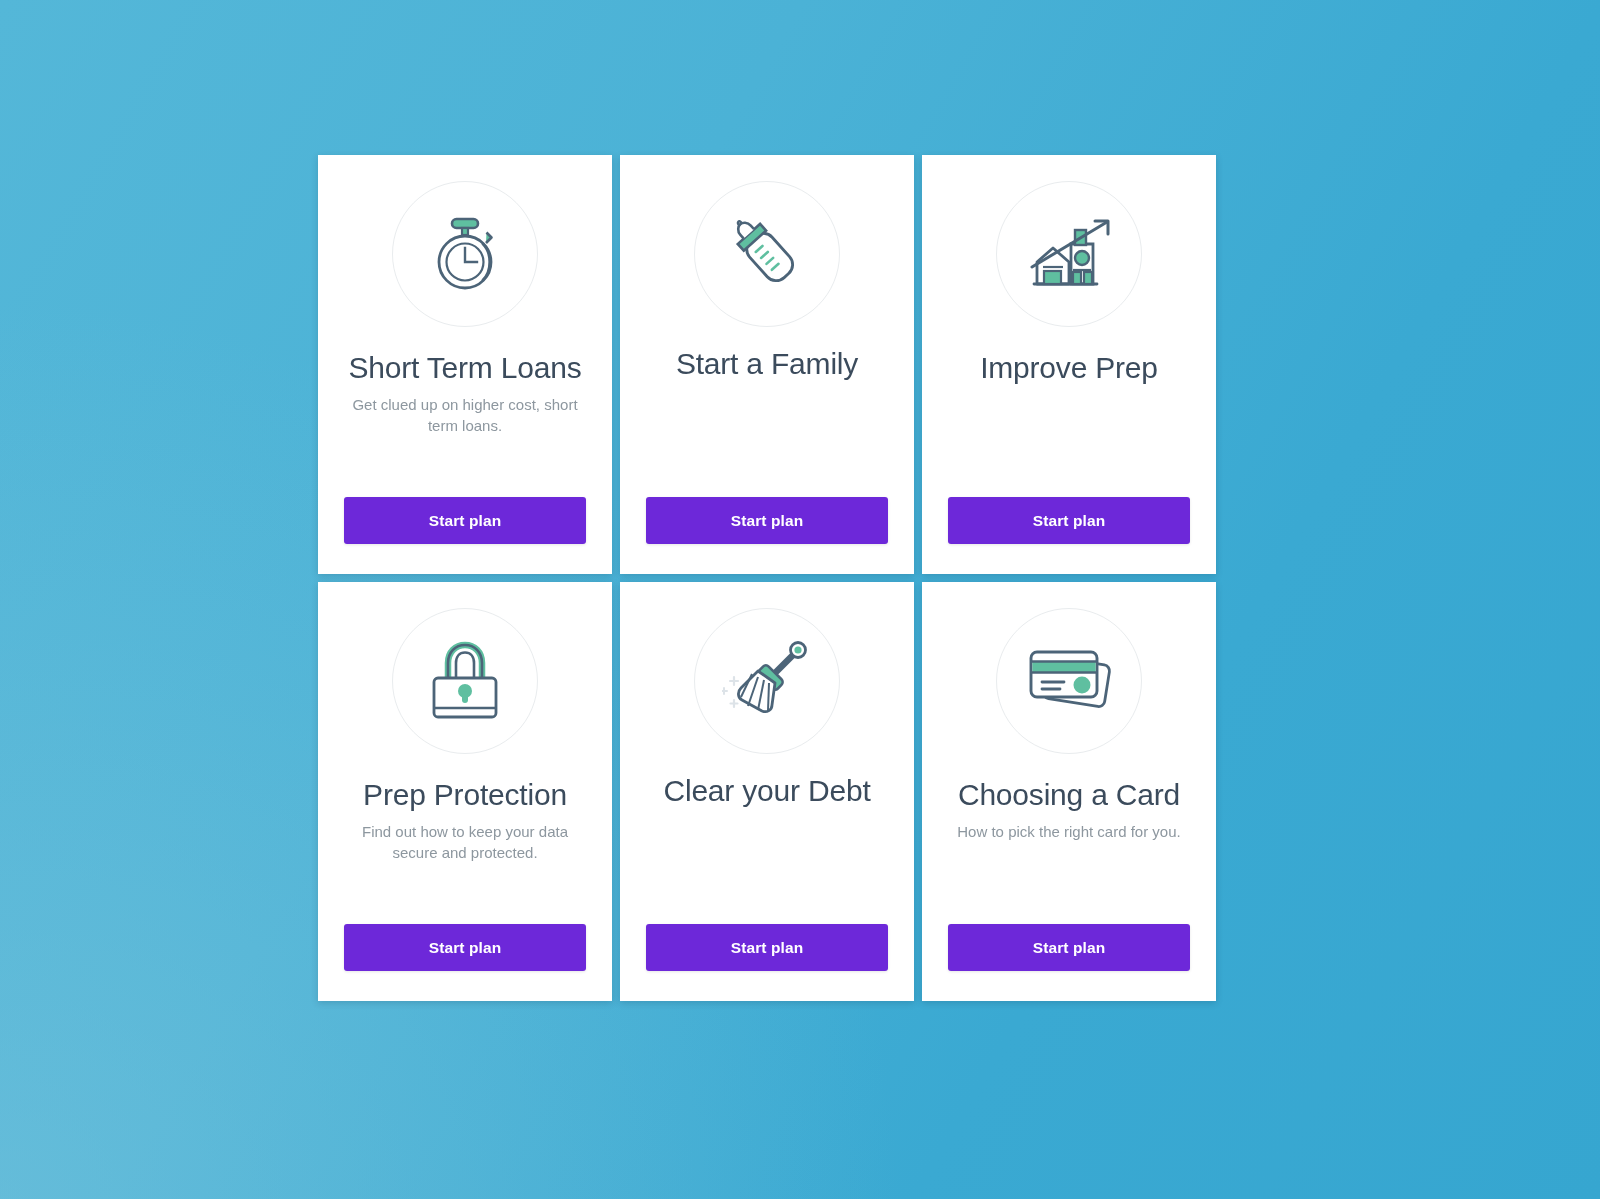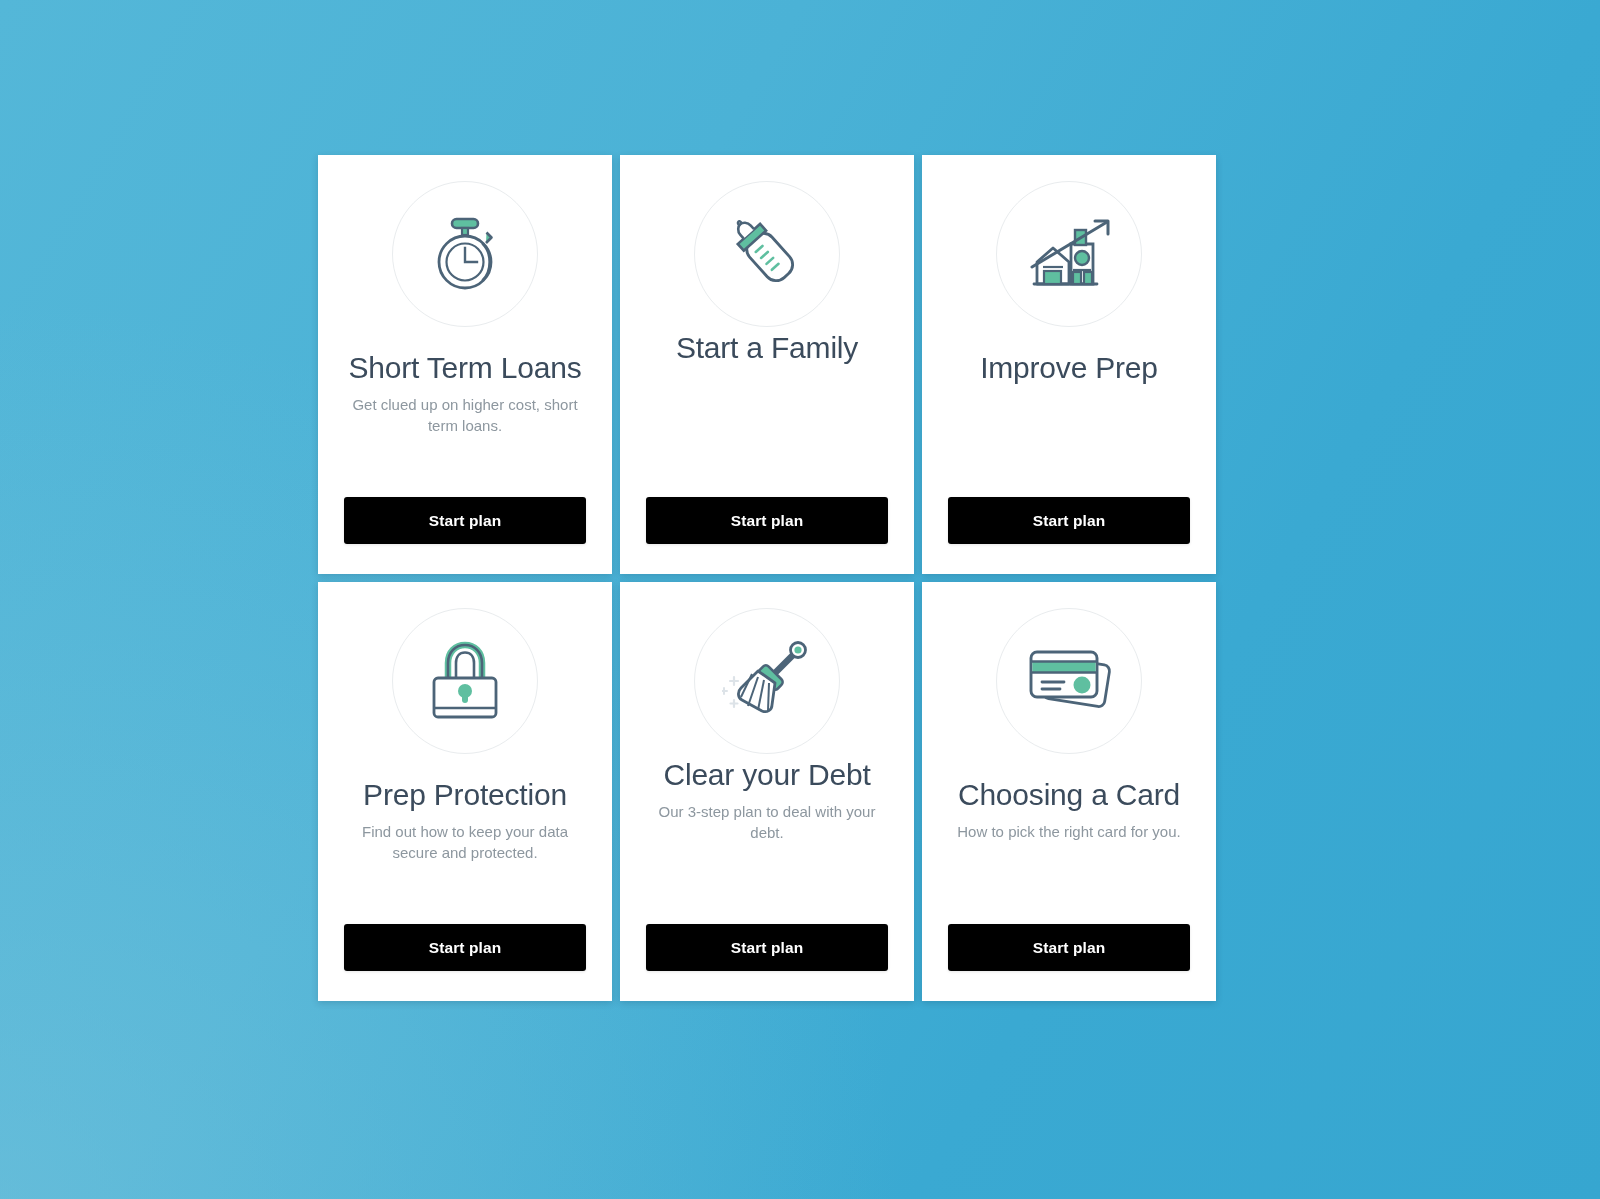--- a/index.html
+++ b/index.html
@@ -80,35 +80,35 @@
     max-width: 245px;
   }
 
   .start-btn {
     margin-top: auto;
     margin-bottom: 30px;
     width: 100%;
     height: 47px;
     border: none;
     border-radius: 3px;
-    background: #000000;
+    background: #6d28d9;
     color: #ffffff;
     font-family: "Liberation Sans", sans-serif;
     font-size: 15.5px;
     font-weight: bold;
     letter-spacing: 0.1px;
     cursor: pointer;
     display: flex;
     align-items: center;
     justify-content: center;
     box-shadow: 0 1px 3px rgba(0,0,0,0.10);
   }
 
   
-  .card.compact .card-title { margin-top: 4px; }
+  .card.compact .card-title { margin-top: 20px; }
 </style>
 </head>
 <body>
 
 <div class="grid-wrap">
   <div class="plan-grid">
 
     <div class="card">
       <div class="icon-circle">
         <span>
@@ -217,21 +217,20 @@
             <path d="M47 45 L46 73" stroke="#4c6478" stroke-width="2"></path>
             <path d="M30 36 L19 59" stroke="#4c6478" stroke-width="2"></path>
 
             <path d="M12 39 L12 47 M8 43 L16 43" stroke="#dde3e8" stroke-width="2.2" stroke-linecap="round"></path>
             <path d="M2 50 L2 56 M-1 53 L5 53" stroke="#dde3e8" stroke-width="2" stroke-linecap="round"></path>
             <path d="M12 62 L12 69 M8.5 65.5 L15.5 65.5" stroke="#dde3e8" stroke-width="2.2" stroke-linecap="round"></path>
           </svg>
         </span>
       </div>
       <div class="card-title">Clear your Debt</div>
-      <div class="card-desc">Our 3-step plan to deal with your debt.</div>
       <button class="start-btn">Start plan</button>
     </div>
 
     <div class="card">
       <div class="icon-circle">
         <span>
           <svg width="92" height="78" viewBox="0 0 92 78" fill="none">
 
             <g transform="rotate(9 48 42)">
               <rect x="22" y="18" width="62" height="42" rx="6" fill="#ffffff" stroke="#4c6478" stroke-width="2.8"></rect>

